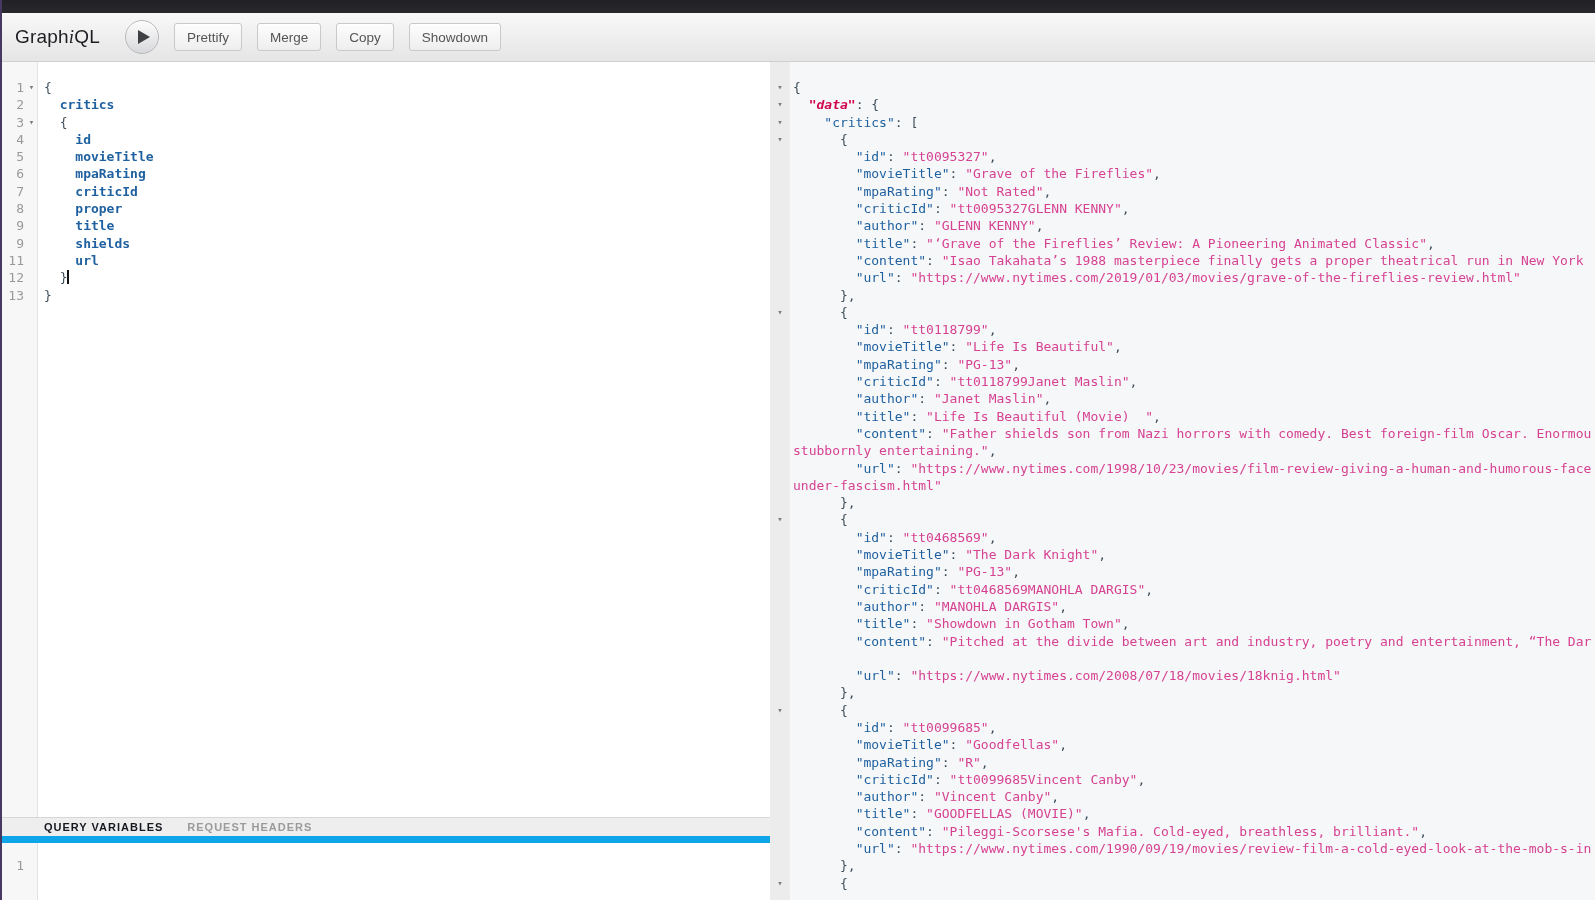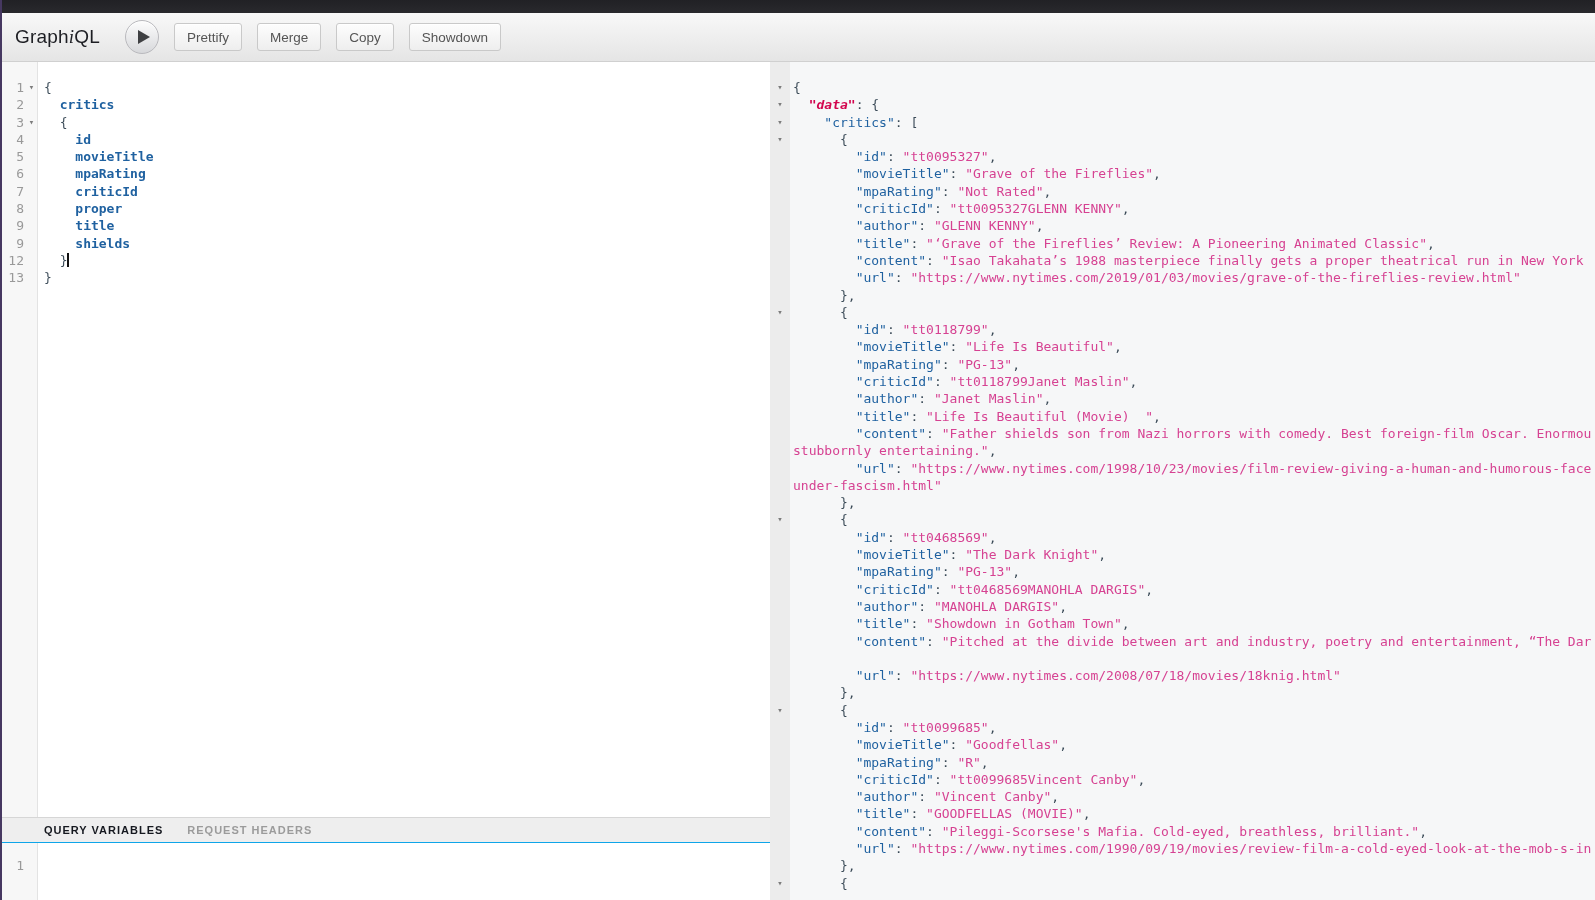--- a/index.html
+++ b/index.html
@@ -52,21 +52,21 @@
   
   #query-pane { top:62px; left:0; width:770px; height:755px; overflow:hidden;
     background:linear-gradient(to right,#f7f7f7 0 37px,#e3e3e3 37px 38px,#ffffff 38px);
     cursor:text; }
   #query-editor { padding-top:17px; }
   #query-pane .fcell { width:15px; }
   #query-pane .ccode { padding-left:5px; }
 
   
   #variables-header { top:817px; left:0; width:770px; height:26px;
-    background:#eeeeee; border-top:1px solid #d6d6d6; border-bottom:1px solid #0ea5e9;
+    background:#eeeeee; border-top:1px solid #d6d6d6; border-bottom:7px solid #0ea5e9;
     display:flex; align-items:center; }
   .var-tab { font-size:11px; font-weight:bold; letter-spacing:1px; cursor:pointer; }
   #tab-query-variables { margin-left:44px; color:#15181f; }
   #tab-request-headers { margin-left:24px; color:#9b9b9b; }
   #variables-editor { top:843px; left:0; width:770px; height:57px; overflow:hidden;
     background:linear-gradient(to right,#f7f7f7 0 37px,#e3e3e3 37px 38px,#ffffff 38px);
     cursor:text; }
   #variables-lines { padding-top:14px; }
 
   
@@ -98,20 +98,21 @@
       <div class="crow"><span class="lnum">1</span><span class="fcell">▾</span><span class="ccode"><span class="tk-p">{</span></span></div>
       <div class="crow"><span class="lnum">2</span><span class="fcell"></span><span class="ccode"><span class="tk-t">  </span><span class="tk-f">critics</span></span></div>
       <div class="crow"><span class="lnum">3</span><span class="fcell">▾</span><span class="ccode"><span class="tk-t">  </span><span class="tk-p">{</span></span></div>
       <div class="crow"><span class="lnum">4</span><span class="fcell"></span><span class="ccode"><span class="tk-t">    </span><span class="tk-f">id</span></span></div>
       <div class="crow"><span class="lnum">5</span><span class="fcell"></span><span class="ccode"><span class="tk-t">    </span><span class="tk-f">movieTitle</span></span></div>
       <div class="crow"><span class="lnum">6</span><span class="fcell"></span><span class="ccode"><span class="tk-t">    </span><span class="tk-f">mpaRating</span></span></div>
       <div class="crow"><span class="lnum">7</span><span class="fcell"></span><span class="ccode"><span class="tk-t">    </span><span class="tk-f">criticId</span></span></div>
       <div class="crow"><span class="lnum">8</span><span class="fcell"></span><span class="ccode"><span class="tk-t">    </span><span class="tk-f">proper</span></span></div>
       <div class="crow"><span class="lnum">9</span><span class="fcell"></span><span class="ccode"><span class="tk-t">    </span><span class="tk-f">title</span></span></div>
       <div class="crow"><span class="lnum">9</span><span class="fcell"></span><span class="ccode"><span class="tk-t">    </span><span class="tk-f">shields</span></span></div>
+      <div class="crow"><span class="lnum">11</span><span class="fcell"></span><span class="ccode"><span class="tk-t">    </span><span class="tk-f">url</span></span></div>
       <div class="crow"><span class="lnum">12</span><span class="fcell"></span><span class="ccode"><span class="tk-t">  </span><span class="tk-p">}</span><span class="tk-cur"></span></span></div>
       <div class="crow"><span class="lnum">13</span><span class="fcell"></span><span class="ccode"><span class="tk-p">}</span></span></div>
     </div>
 </div>
 
 <div id="variables-header" class="abs">
   <span id="tab-query-variables" class="var-tab">QUERY VARIABLES</span>
   <span id="tab-request-headers" class="var-tab">REQUEST HEADERS</span>
 </div>
 

